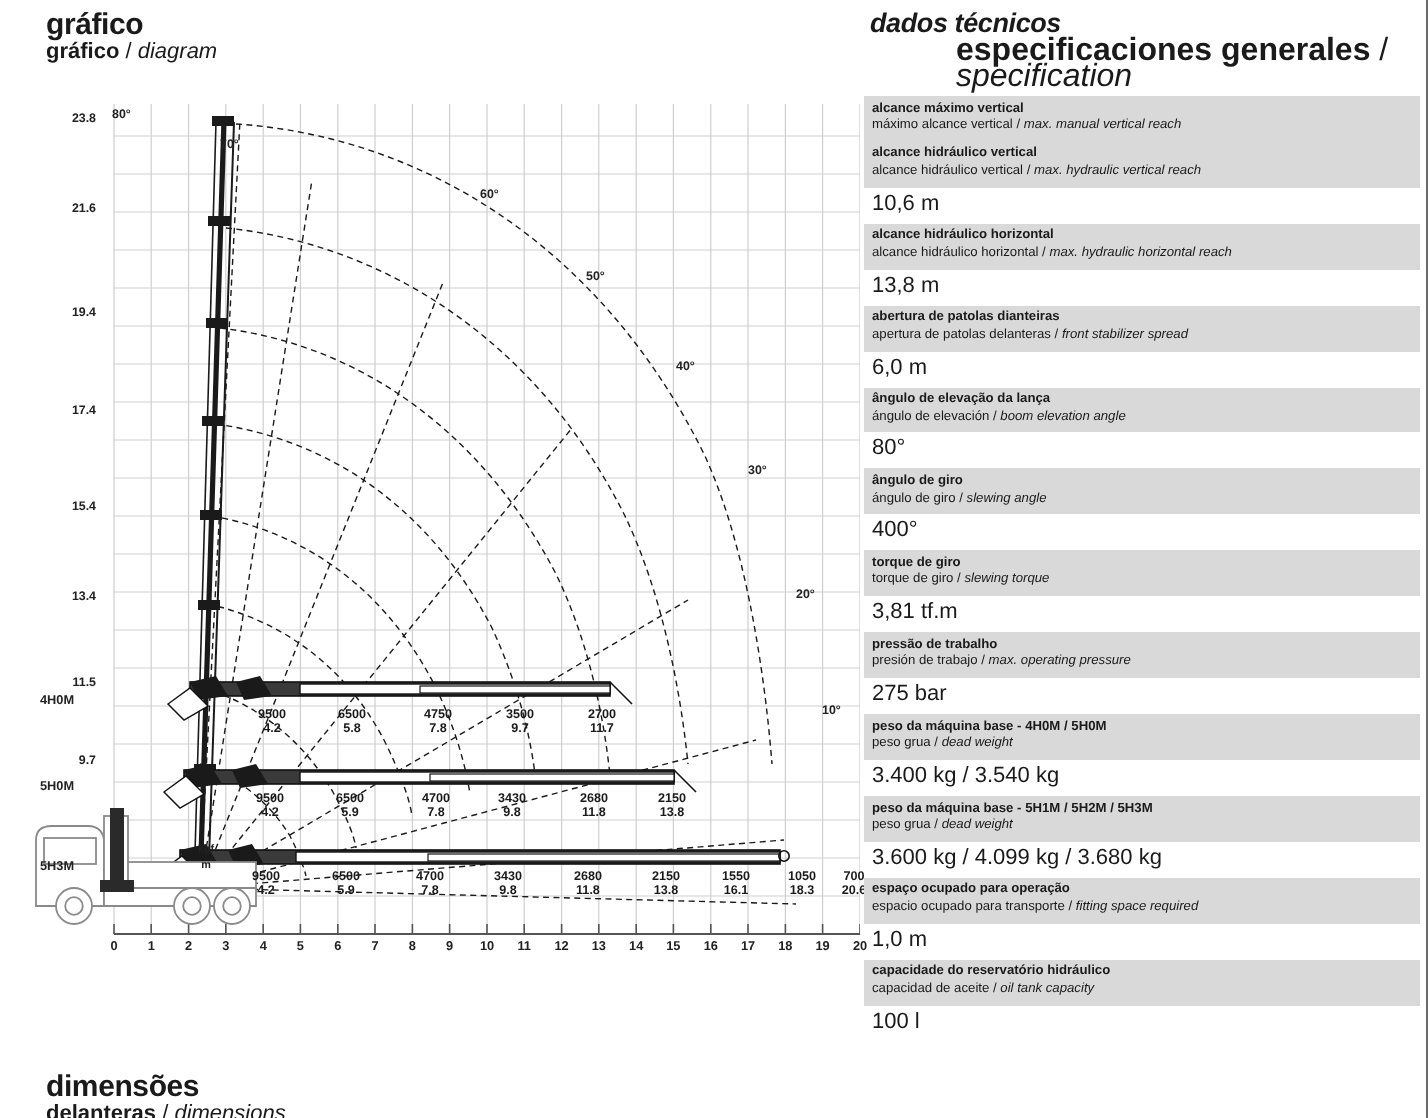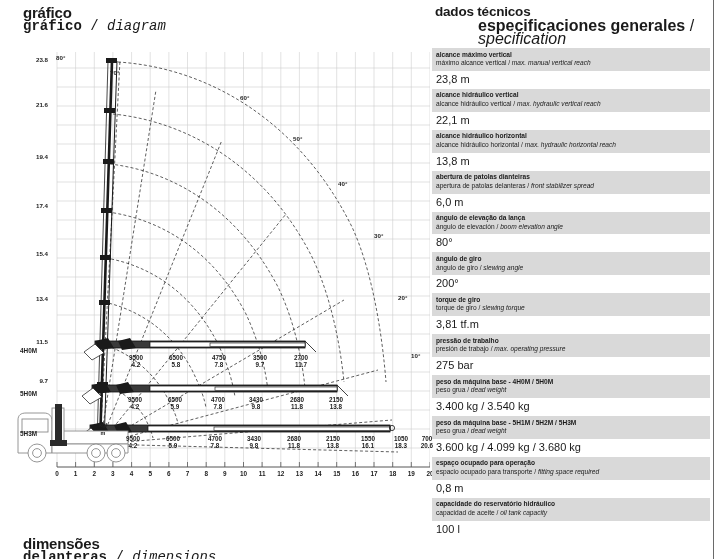--- a/index.html
+++ b/index.html
@@ -9,21 +9,21 @@
     font-family: "Liberation Sans", sans-serif;
     overflow: hidden;
   }
   #root { position: relative; width: 714px; height: 559px; }
 
   
   .left-col { position: absolute; left: 0; top: 0; width: 430px; height: 559px; }
 
   .sect-title { position: absolute; left: 23px; }
   .sect-title .t1 { font-size: 15px; font-weight: bold; color: #1a1a1a; letter-spacing: -0.2px; line-height: 15px; }
-  .sect-title .t2 { font-size: 14px; font-weight: bold; color: #1a1a1a; line-height: 13px; font-family: Liberation Mono, monospace; }
+  .sect-title .t2 { font-size: 11px; font-weight: bold; color: #1a1a1a; line-height: 13px; }
   .sect-title .t2 .sep { font-weight: normal; }
   .sect-title .t2 .ital { font-style: italic; font-weight: normal; }
 
   #graph-title { top: 5px; }
   #dim-title { top: 536px; }
 
   
   .chart-wrap { position: absolute; left: 0px; top: 52px; width: 430px; height: 440px; }
   .chart-svg { position: absolute; left: 0; top: 0; }
 
@@ -43,21 +43,21 @@
   }
   .unitlabel { position: absolute; font-size: 5.4px; font-weight: bold; color: #222; text-align: center; }
 
   .loadcell { position: absolute; width: 46px; text-align: center; white-space: nowrap; }
   .loadcell .kg { font-size: 6.3px; font-weight: bold; color: #1a1a1a; display: block; line-height: 7px; }
   .loadcell .mm { font-size: 6.3px; font-weight: bold; color: #1a1a1a; display: block; line-height: 7px; }
 
   
   .right-col { position: absolute; left: 432px; top: 0; width: 282px; height: 559px; }
   .right-head { padding: 4px 0 0 3px; }
-  .right-head .h1 { font-size: 13.5px; font-weight: bold; color: #1a1a1a; line-height: 15px; letter-spacing: -0.2px; }
+  .right-head .h1 { font-size: 13.5px; font-weight: bold; color: #1a1a1a; line-height: 15px; letter-spacing: -0.2px; font-style: italic; }
   .right-head .h2 { font-size: 16px; font-weight: bold; color: #1a1a1a; line-height: 13px; margin-left: 43px; }
   .right-head .h2 .sep { font-weight: normal; }
   .right-head .h2 .ital { font-style: italic; font-weight: normal; }
 
   .spec-list { margin-top: 3px; }
   .spec-row { width: 278px; }
   .spec-lbl {
     background: #d9d9d9; padding: 2.5px 4px 3px 4px;
   }
   .spec-lbl .pt { font-size: 6.6px; font-weight: bold; color: #1a1a1a; line-height: 8.6px; display: block; }
@@ -404,28 +404,27 @@
         <span>especificaciones generales</span><span class="sep"> / </span><span class="ital">specification</span>
       </div>
     </div>
 
     <div class="spec-list" id="spec-list">
         <div class="spec-row">
           <div class="spec-lbl">
             <span class="pt">alcance máximo vertical</span>
             <span class="es"><span>máximo alcance vertical</span><span> / </span><span class="en">max. manual vertical reach</span></span>
           </div>
-          <div class="spec-val">23,8 m</div>
         </div>
         <div class="spec-row">
           <div class="spec-lbl">
             <span class="pt">alcance hidráulico vertical</span>
             <span class="es"><span>alcance hidráulico vertical</span><span> / </span><span class="en">max. hydraulic vertical reach</span></span>
           </div>
-          <div class="spec-val">22,1 m</div>
+          <div class="spec-val">10,6 m</div>
         </div>
         <div class="spec-row">
           <div class="spec-lbl">
             <span class="pt">alcance hidráulico horizontal</span>
             <span class="es"><span>alcance hidráulico horizontal</span><span> / </span><span class="en">max. hydraulic horizontal reach</span></span>
           </div>
           <div class="spec-val">13,8 m</div>
         </div>
         <div class="spec-row">
           <div class="spec-lbl">
@@ -439,21 +438,21 @@
             <span class="pt">ângulo de elevação da lança</span>
             <span class="es"><span>ángulo de elevación</span><span> / </span><span class="en">boom elevation angle</span></span>
           </div>
           <div class="spec-val">80°</div>
         </div>
         <div class="spec-row">
           <div class="spec-lbl">
             <span class="pt">ângulo de giro</span>
             <span class="es"><span>ángulo de giro</span><span> / </span><span class="en">slewing angle</span></span>
           </div>
-          <div class="spec-val">200°</div>
+          <div class="spec-val">400°</div>
         </div>
         <div class="spec-row">
           <div class="spec-lbl">
             <span class="pt">torque de giro</span>
             <span class="es"><span>torque de giro</span><span> / </span><span class="en">slewing torque</span></span>
           </div>
           <div class="spec-val">3,81 tf.m</div>
         </div>
         <div class="spec-row">
           <div class="spec-lbl">
@@ -474,21 +473,21 @@
             <span class="pt">peso da máquina base - 5H1M / 5H2M / 5H3M</span>
             <span class="es"><span>peso grua</span><span> / </span><span class="en">dead weight</span></span>
           </div>
           <div class="spec-val">3.600 kg / 4.099 kg / 3.680 kg</div>
         </div>
         <div class="spec-row">
           <div class="spec-lbl">
             <span class="pt">espaço ocupado para operação</span>
             <span class="es"><span>espacio ocupado para transporte</span><span> / </span><span class="en">fitting space required</span></span>
           </div>
-          <div class="spec-val">0,8 m</div>
+          <div class="spec-val">1,0 m</div>
         </div>
         <div class="spec-row">
           <div class="spec-lbl">
             <span class="pt">capacidade do reservatório hidráulico</span>
             <span class="es"><span>capacidad de aceite</span><span> / </span><span class="en">oil tank capacity</span></span>
           </div>
           <div class="spec-val">100 l</div>
         </div>
       </div>
     <div class="vline"></div>

